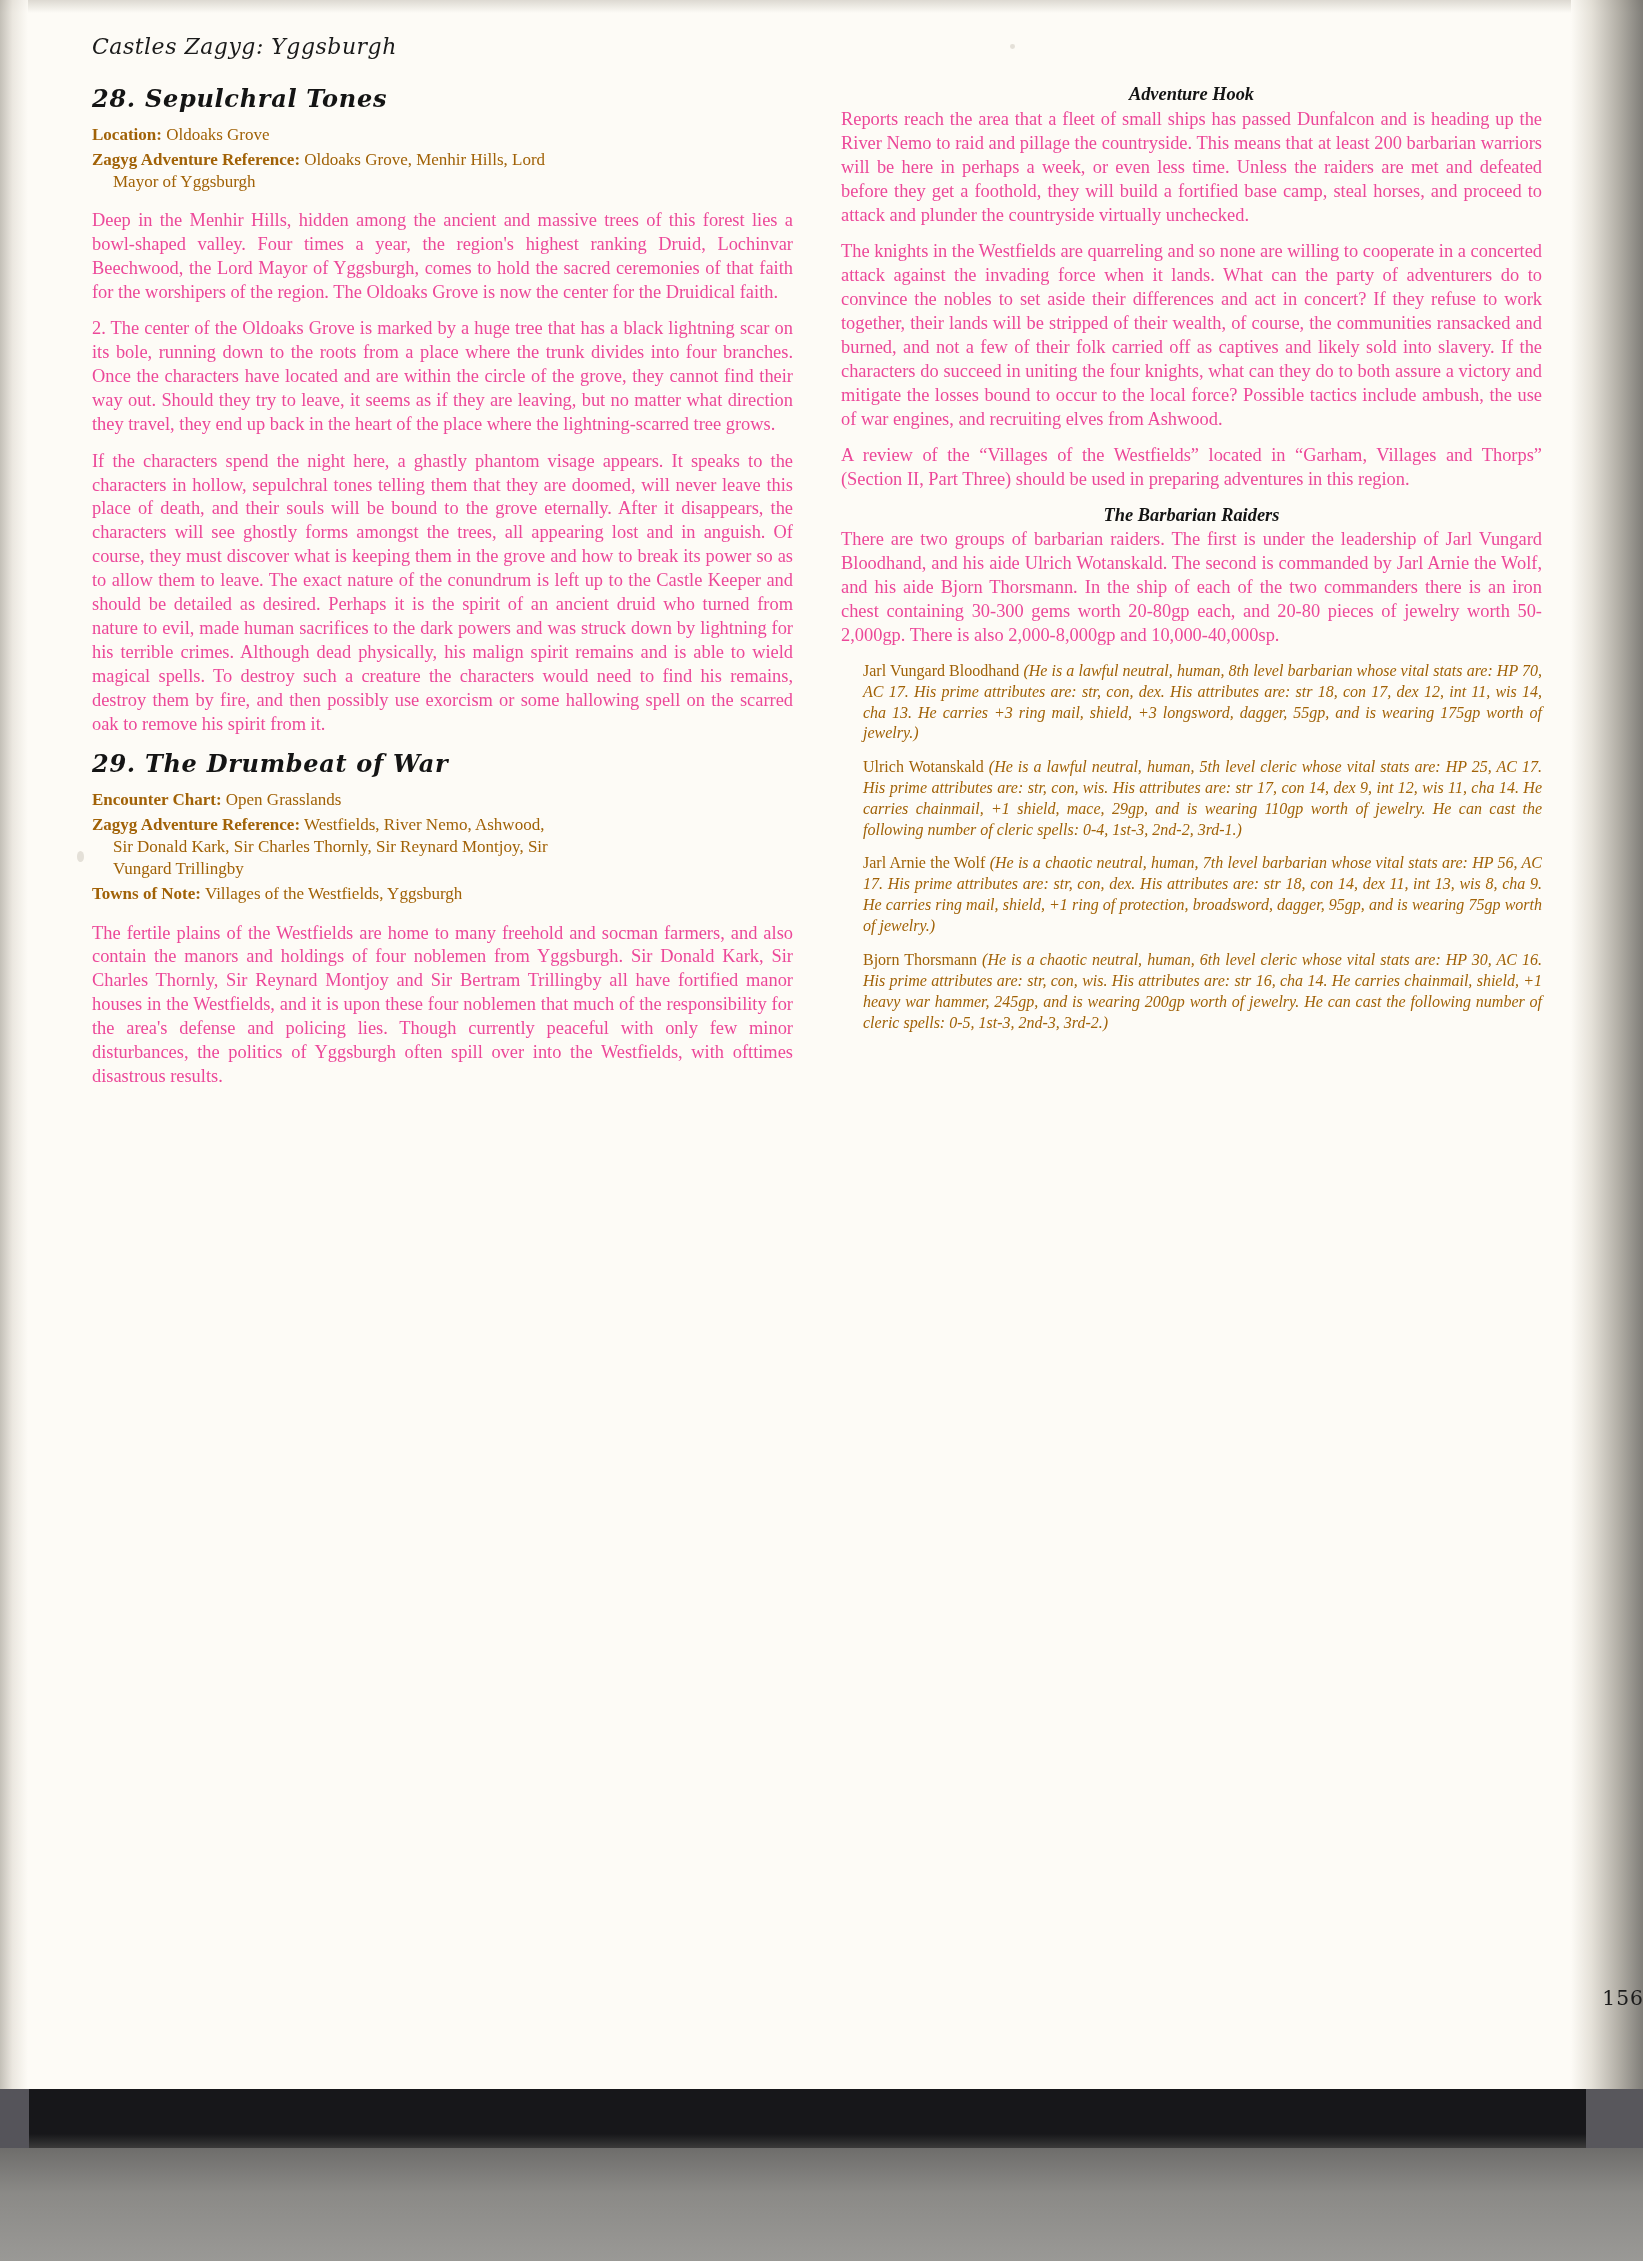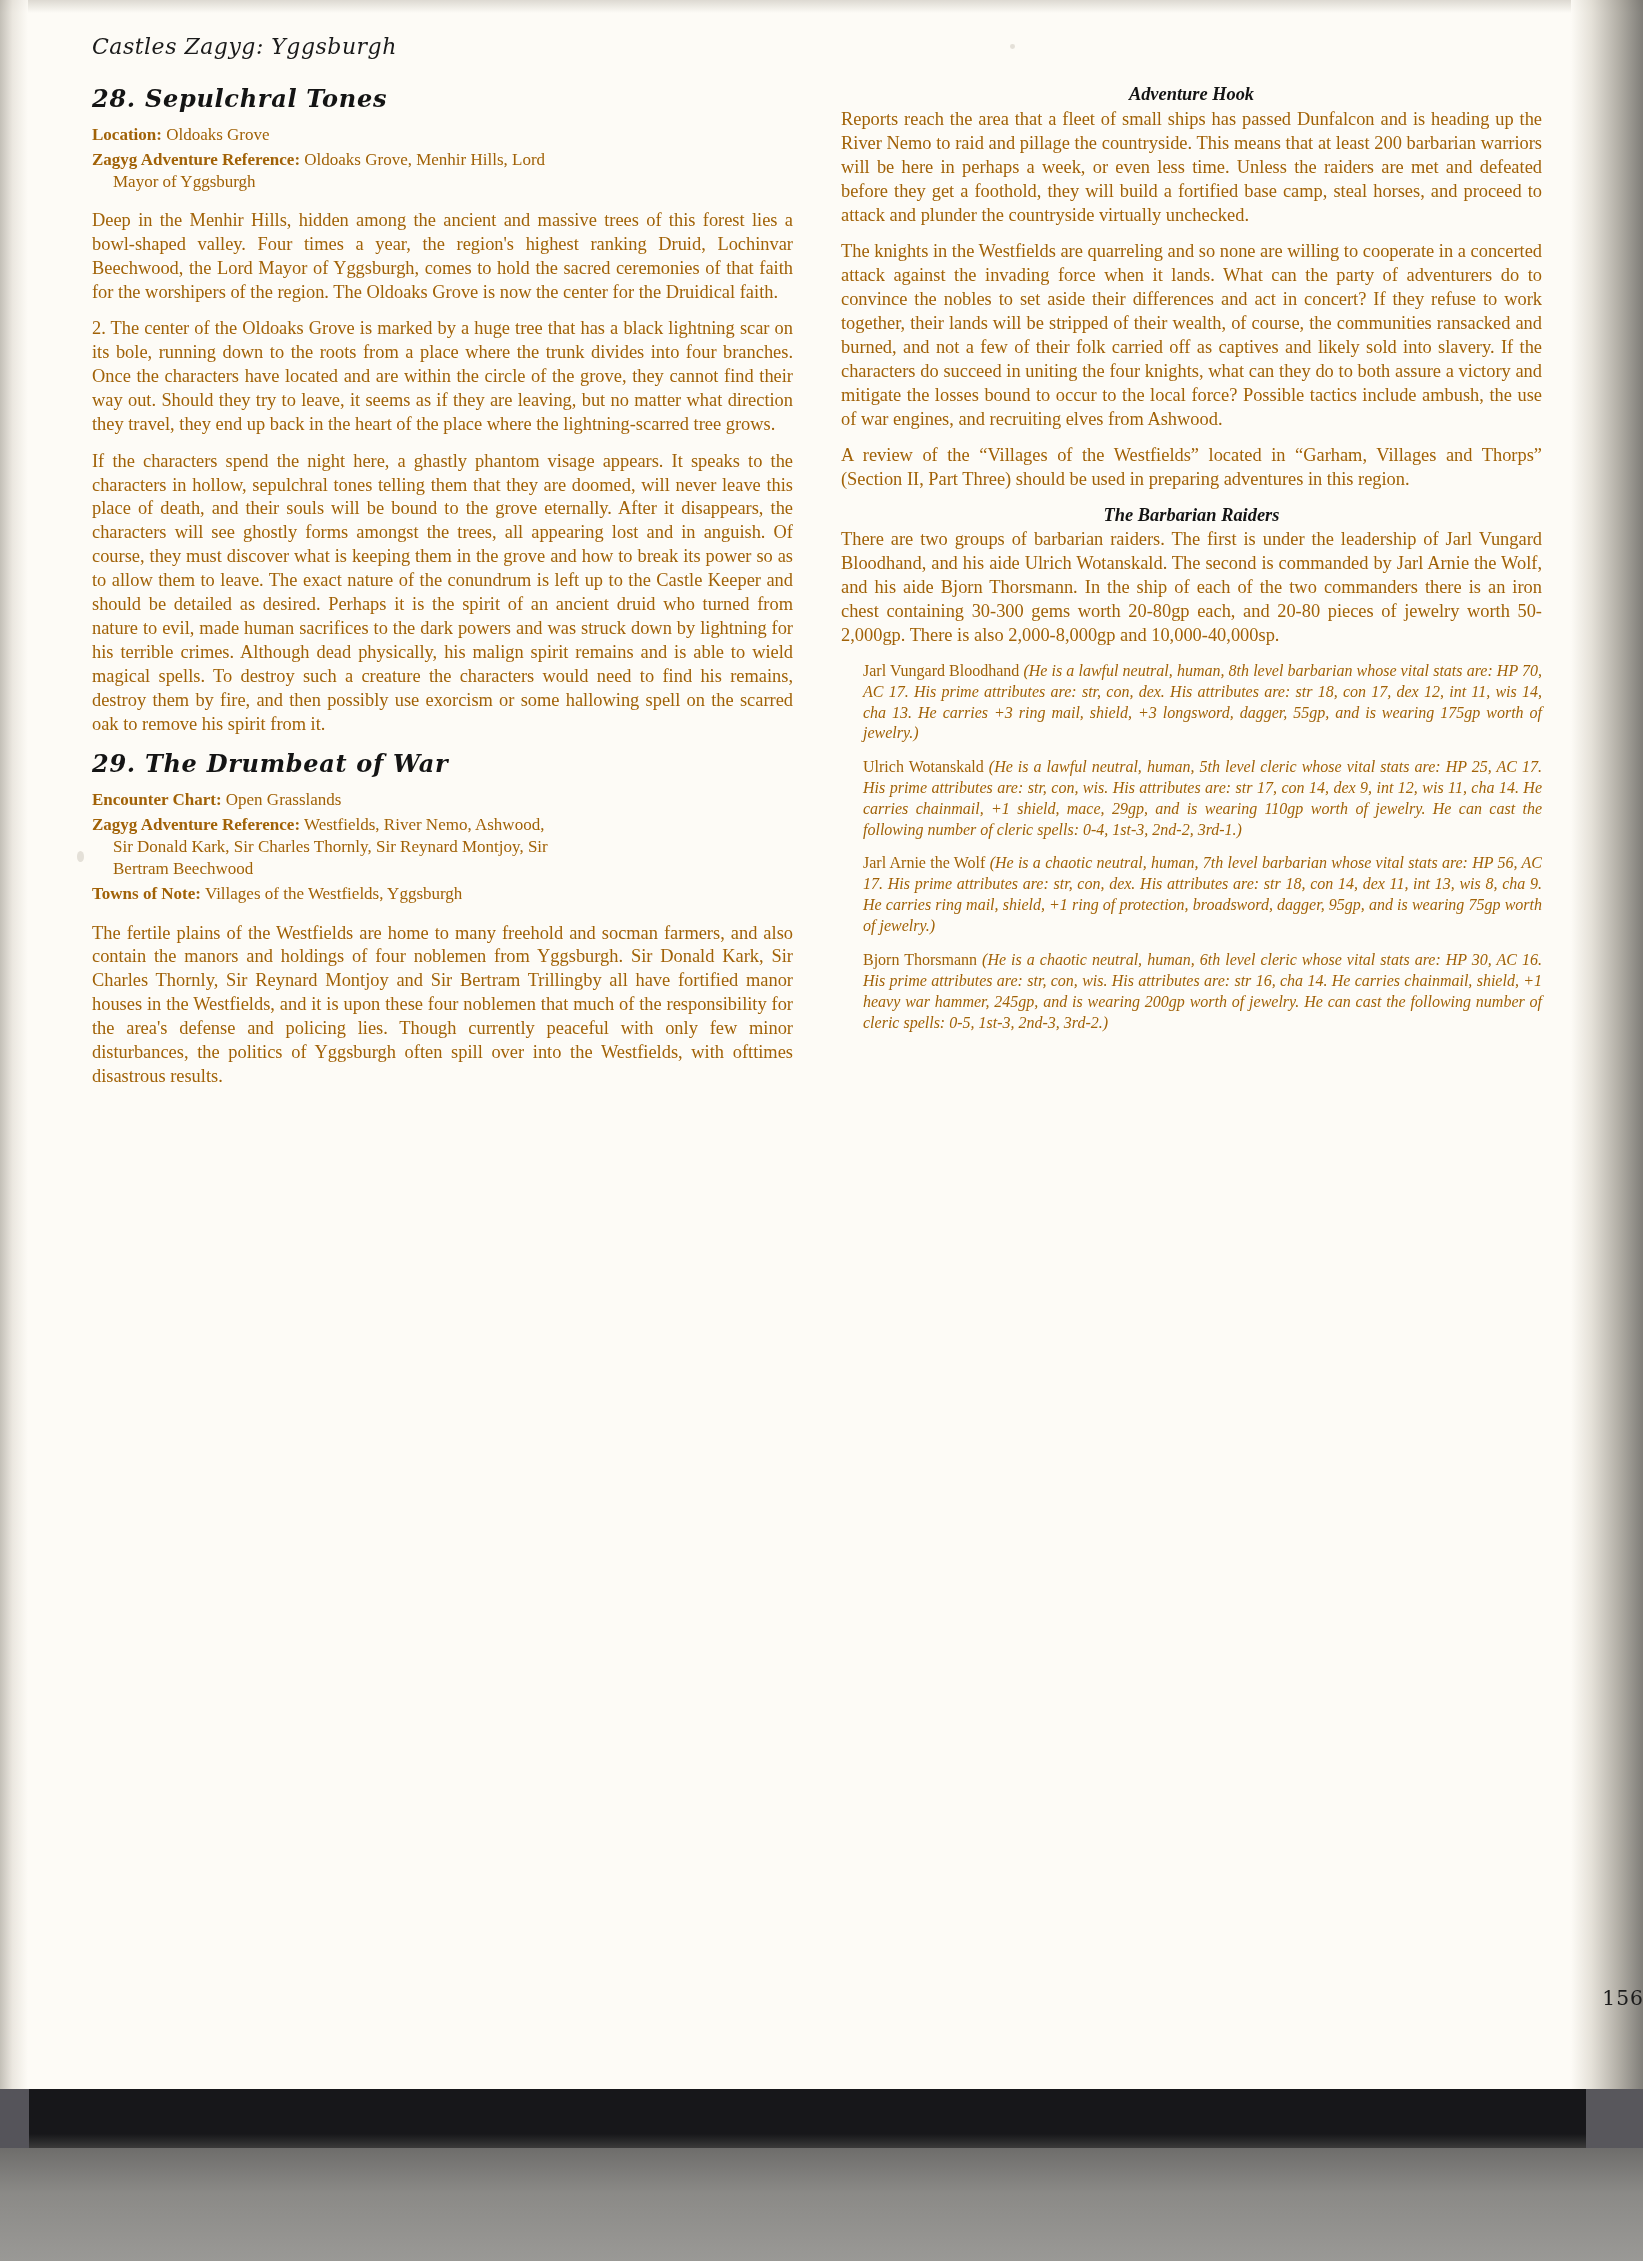--- a/index.html
+++ b/index.html
@@ -129,21 +129,21 @@
     text-align: center;
     margin: 0 0 2.9px 0;
     color: #141414;
     font-style: italic;
   }
   p {
     font-size: 18.4px;
     line-height: 1.30;
     text-align: justify;
     margin: 0 0 12.6px 0;
-    color: #a16207;
+    color: #ec4899;
   }
   .meta {
     font-size: 17px;
     line-height: 1.30;
     color: #a16207;
     margin: 0 0 2.9px 0;
   }
   .meta b { font-weight: bold; }
   .meta .cont { display: block; padding-left: 21px; }
   .meta-block { margin-bottom: 16.4px; }
@@ -217,21 +217,21 @@
 
         <div class="meta-block">
           <div class="meta">
             <b>Encounter Chart:</b>
             <span>Open Grasslands</span>
           </div>
           <div class="meta">
             <b>Zagyg Adventure Reference:</b>
             <span>Westfields, River Nemo, Ashwood,</span>
             <span class="cont">Sir Donald Kark, Sir Charles Thornly, Sir Reynard Montjoy, Sir</span>
-            <span class="cont">Bertram Beechwood</span>
+            <span class="cont">Vungard Trillingby</span>
           </div>
           <div class="meta">
             <b>Towns of Note:</b>
             <span>Villages of the Westfields, Yggsburgh</span>
           </div>
         </div>
 
         <p>The fertile plains of the Westfields are home to many freehold and socman farmers, and also contain the manors and holdings of four noblemen from Yggsburgh. Sir Donald Kark, Sir Charles Thornly, Sir Reynard Montjoy and Sir Bertram Trillingby all have fortified manor houses in the Westfields, and it is upon these four noblemen that much of the responsibility for the area's defense and policing lies. Though currently peaceful with only few minor disturbances, the politics of Yggsburgh often spill over into the Westfields, with ofttimes disastrous results.</p>
 
       </div>

